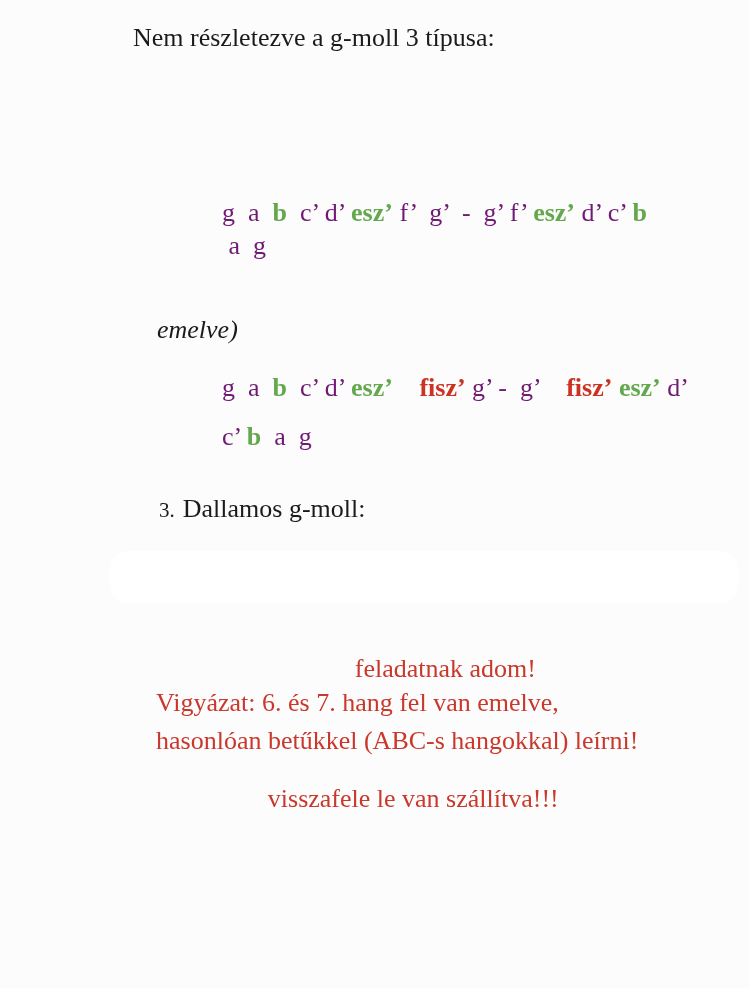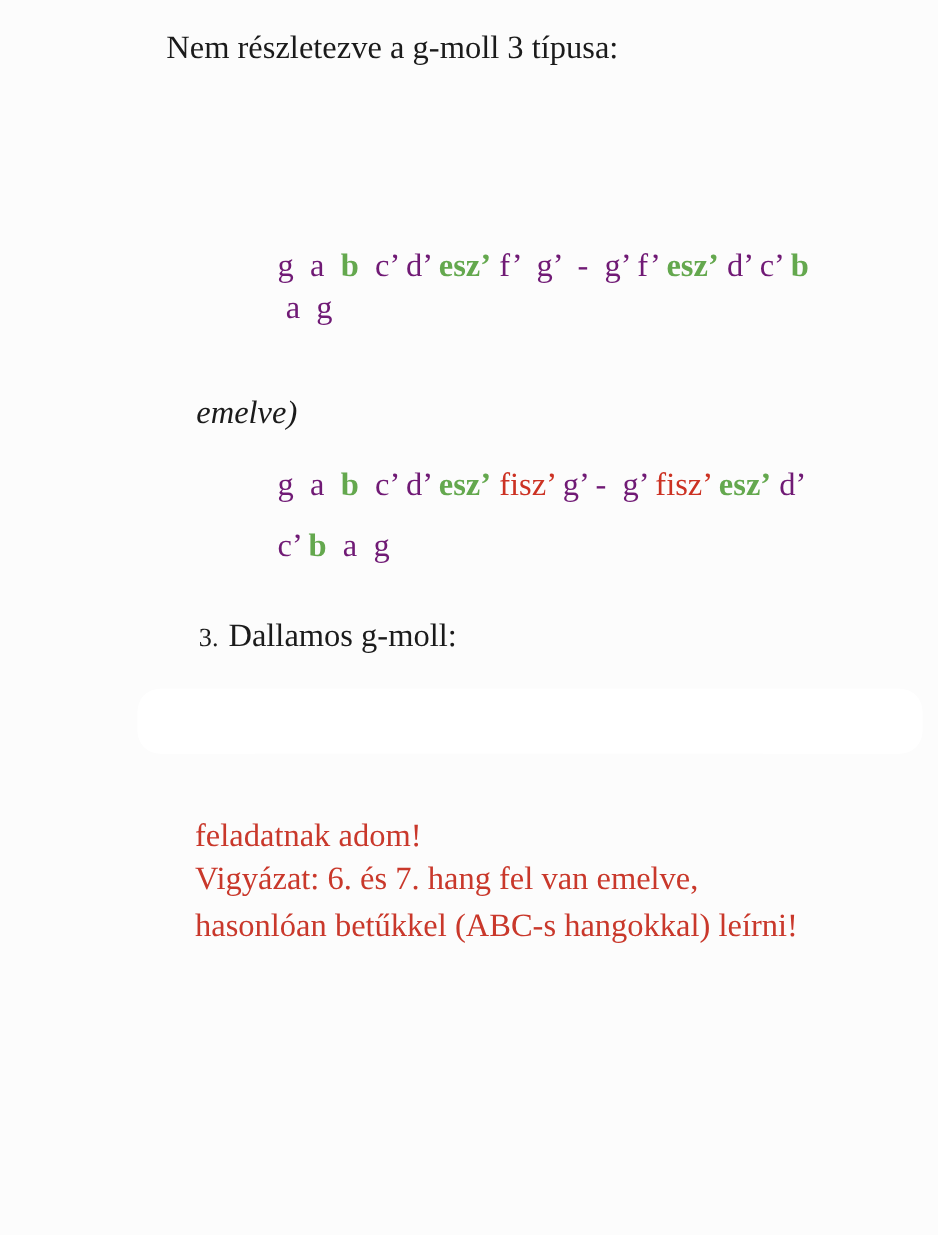--- a/index.html
+++ b/index.html
@@ -10,30 +10,30 @@
   .page {
     position: relative;
     width: 750px;
     height: 988px;
     background: #fcfcfc;
     font-family: "Liberation Serif", "DejaVu Serif", serif;
     color: #1b1b1b;
     overflow: hidden;
   }
   .abs { position: absolute; }
-  .t26 { font-size: 26px; line-height: 32px; white-space: pre; }
+  .t26 { font-size: 26px; line-height: 32px; white-space: pre; text-align: right; }
   .num {
     font-size: 21px;
     margin-right: 8px;
   }
   .red-text { color: var(--text-red, #c9382b); }
   .seg { white-space: pre; }
   .seg-black { color: #701a75; }
   .seg-green { color: var(--green, #64a84e); font-weight: bold; }
-  .seg-red   { color: var(--note-red, #cc3223); font-weight: normal; }
+  .seg-red   { color: var(--note-red, #cc3223); font-weight: bold; margin-left: 20px; }
   .erased-band {
     position: absolute;
     left: 110px;
     top: 551px;
     width: 628px;
     height: 52px;
     background: #ffffff;
     border-radius: 18px;
   }
   .line-block div { line-height: 32px; }
@@ -60,17 +60,18 @@
 
   <div class="abs t26 red-text line-block" style="left:156px; top:493px;">
     <div>Ennek a megszerkesztését szorgalmi</div>
     <div>feladatnak adom!</div>
   </div>
 
   <div class="erased-band"></div>
 
   <div class="abs t26 red-text line-block" style="left:156px; top:623px;">
     <div>Vigyázat: 6. és 7. hang fel van emelve,</div>
+    <div>visszafele le van szállítva!!!</div>
   </div>
 
   <div class="abs t26 red-text" style="left:156px; top:725px;">hasonlóan betűkkel (ABC-s hangokkal) leírni!</div>
 
 </div>
 
 </body></html>

